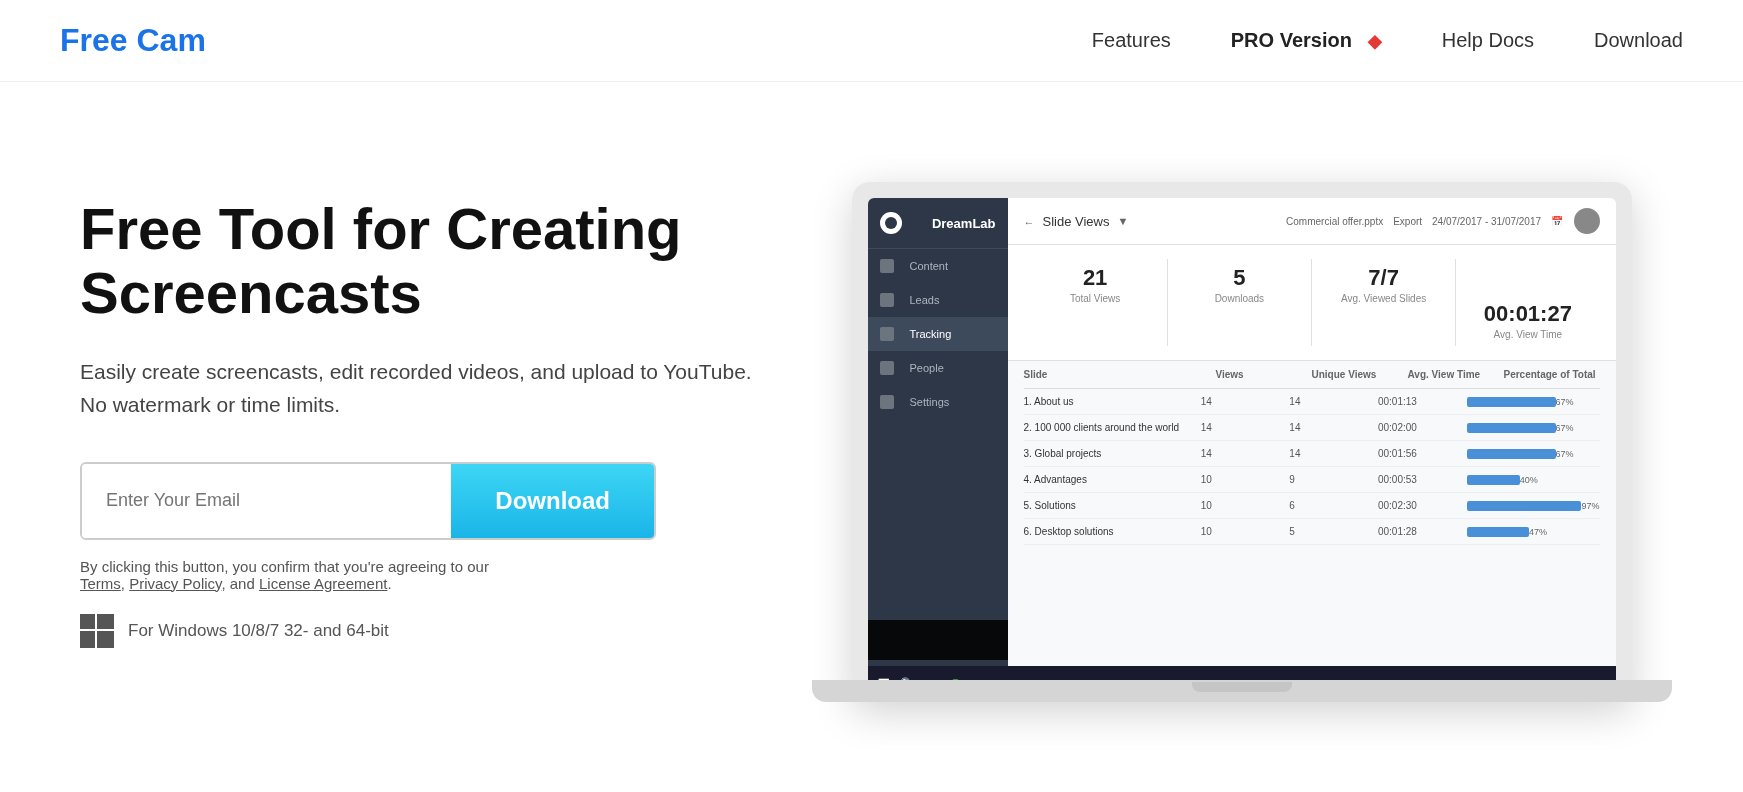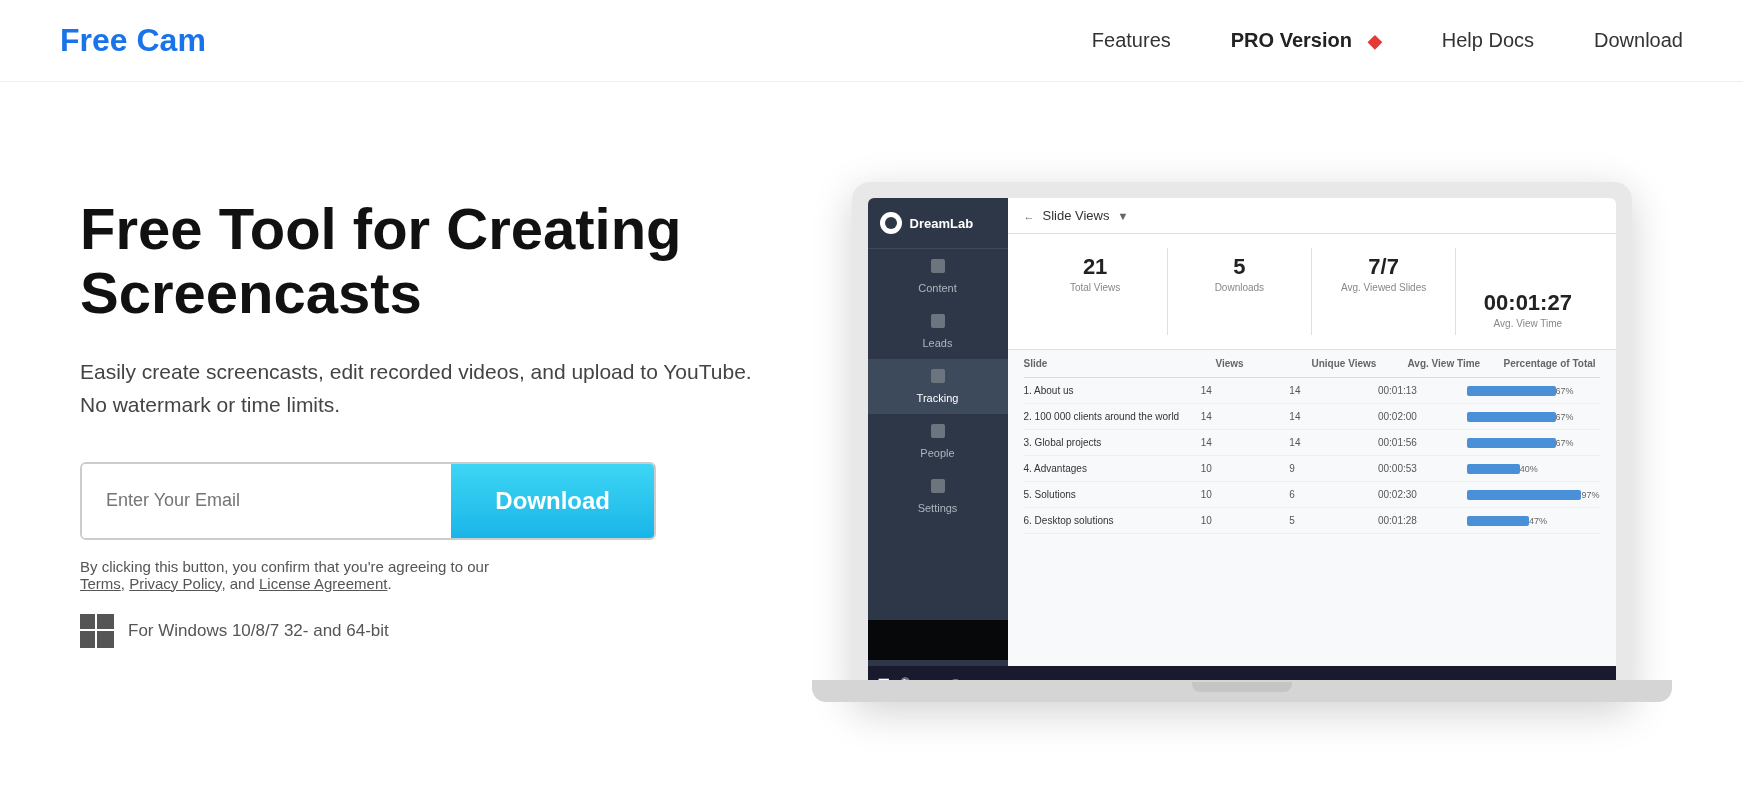--- a/index.html
+++ b/index.html
@@ -208,20 +208,21 @@
       color: #fff;
       padding: 0;
       flex-shrink: 0;
     }
     .sidebar-logo {
       display: flex;
       align-items: center;
       gap: 8px;
       padding: 14px 12px;
       border-bottom: 1px solid #3d4a5c;
+      justify-content: space-between;
     }
     .sidebar-logo-circle {
       width: 22px;
       height: 22px;
       background: #fff;
       border-radius: 50%;
       display: flex;
       align-items: center;
       justify-content: center;
     }
@@ -230,22 +231,21 @@
       font-weight: 600;
       color: #fff;
     }
     .sidebar-menu-item {
       padding: 10px 12px;
       font-size: 11px;
       color: #adb5bd;
       cursor: pointer;
       display: flex;
       align-items: center;
-      gap: 9px;
-      flex-direction: column;
+      gap: 16px;
     }
     .sidebar-menu-item.active {
       background: #3d4a5c;
       color: #fff;
     }
     .sidebar-icon {
       width: 14px;
       height: 14px;
       background: #6c757d;
       border-radius: 2px;
@@ -485,20 +485,27 @@
                 </div>
               </div>
 
               <div class="main-area main-area-wrapper">
 
                 <div class="main-header-bar">
                   <div class="main-title-bar">
                     <span class="arrow-icon">←</span>
                     <span>Slide Views</span>
                     <span class="arrow-icon">▼</span>
+                  </div>
+                  <div style="display:flex;align-items:center;gap:10px;font-size:10px;color:#666;">
+                    <span>Commercial offer.pptx</span>
+                    <span style="cursor:pointer;">Export</span>
+                    <span>24/07/2017 - 31/07/2017</span>
+                    <span>📅</span>
+                    <div style="width:26px;height:26px;background:#888;border-radius:50%;"></div>
                   </div>
                 </div>
 
                 <div class="stats-row">
                   <div class="stat-item">
                     <div class="stat-number">21</div>
                     <div class="stat-label">Total Views</div>
                   </div>
                   <div class="stat-item">
                     <div class="stat-number">5</div>

